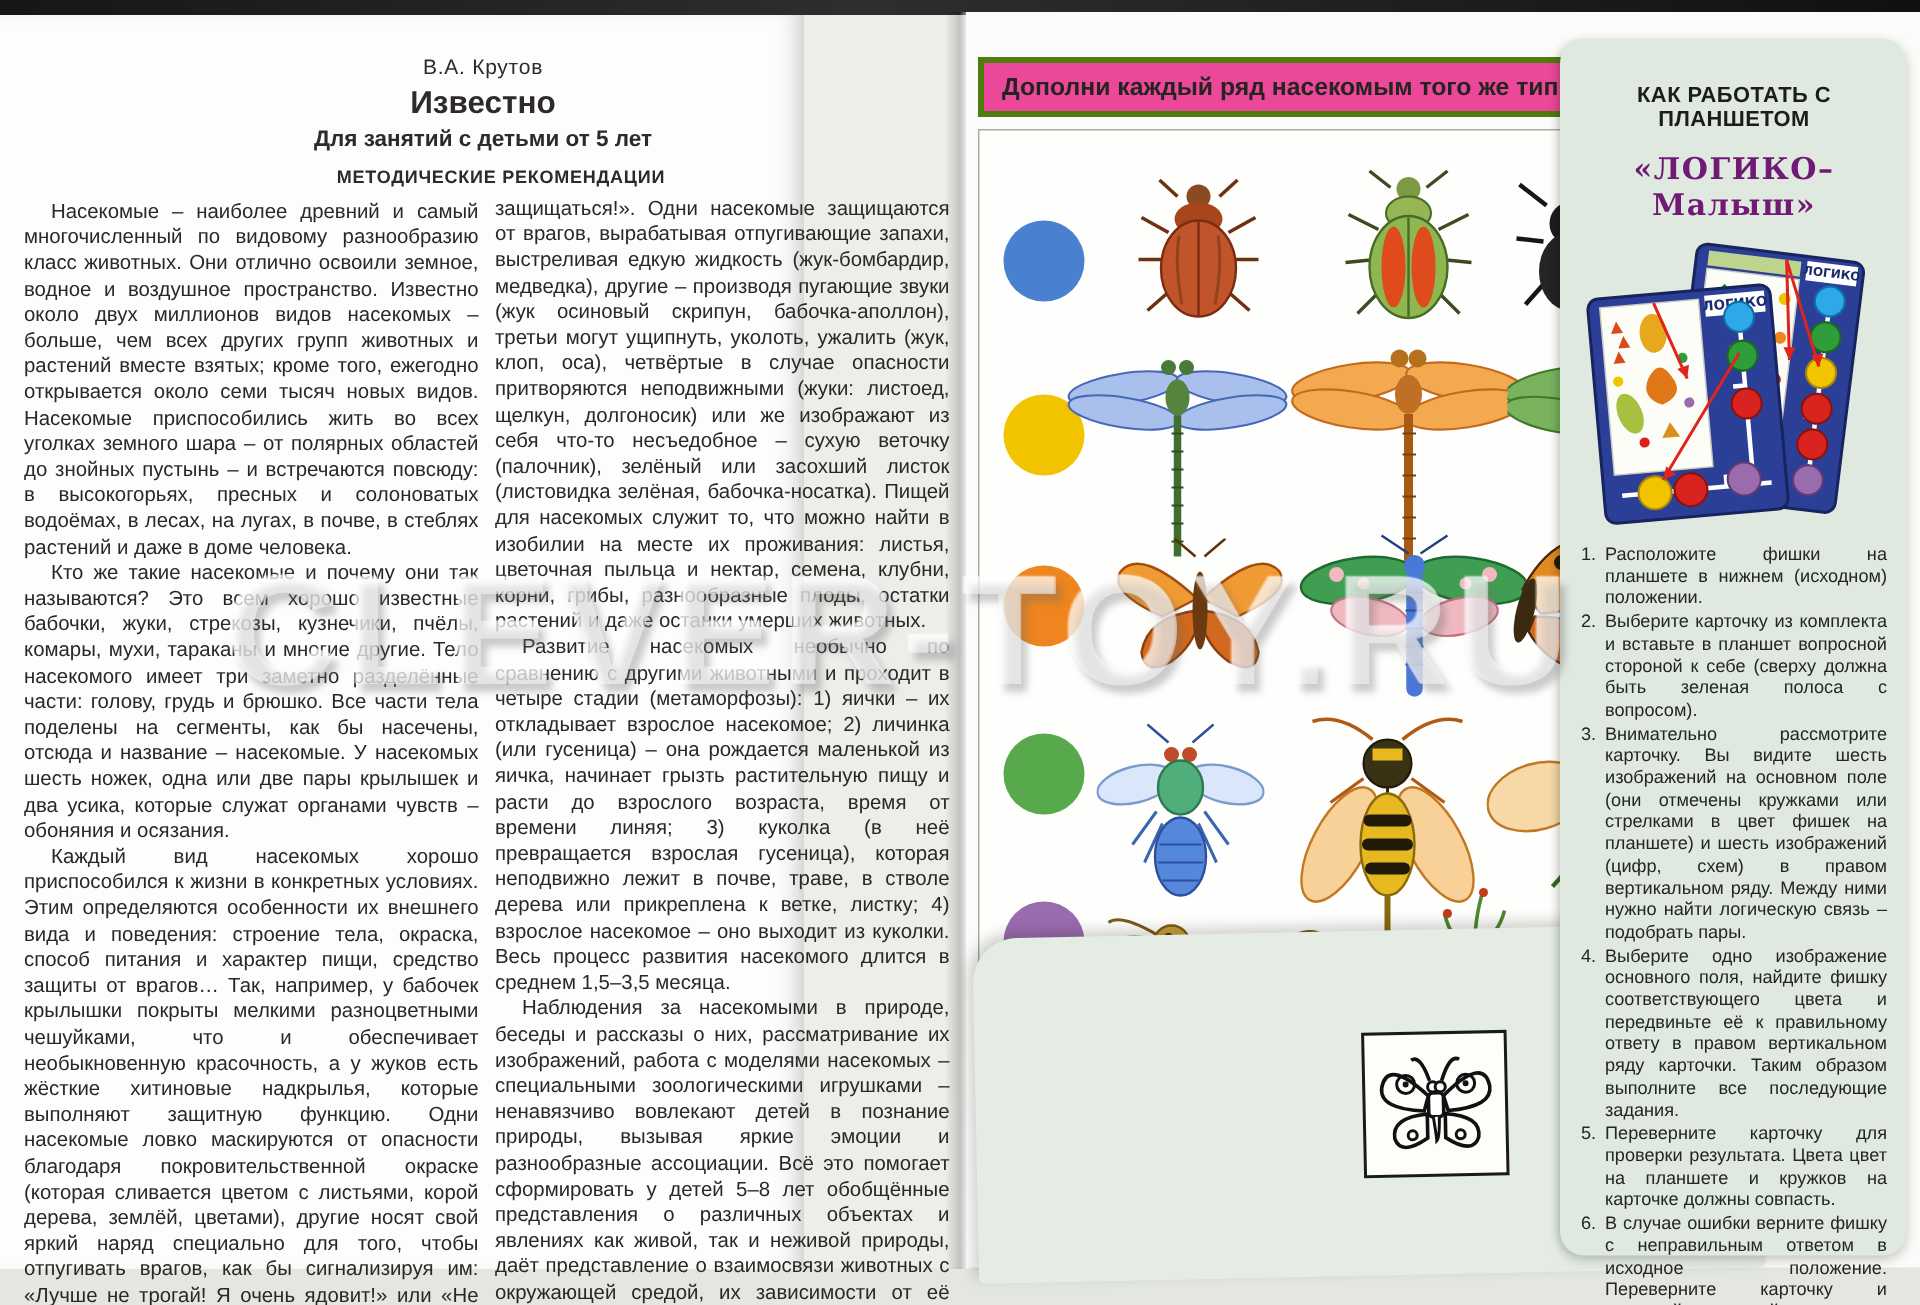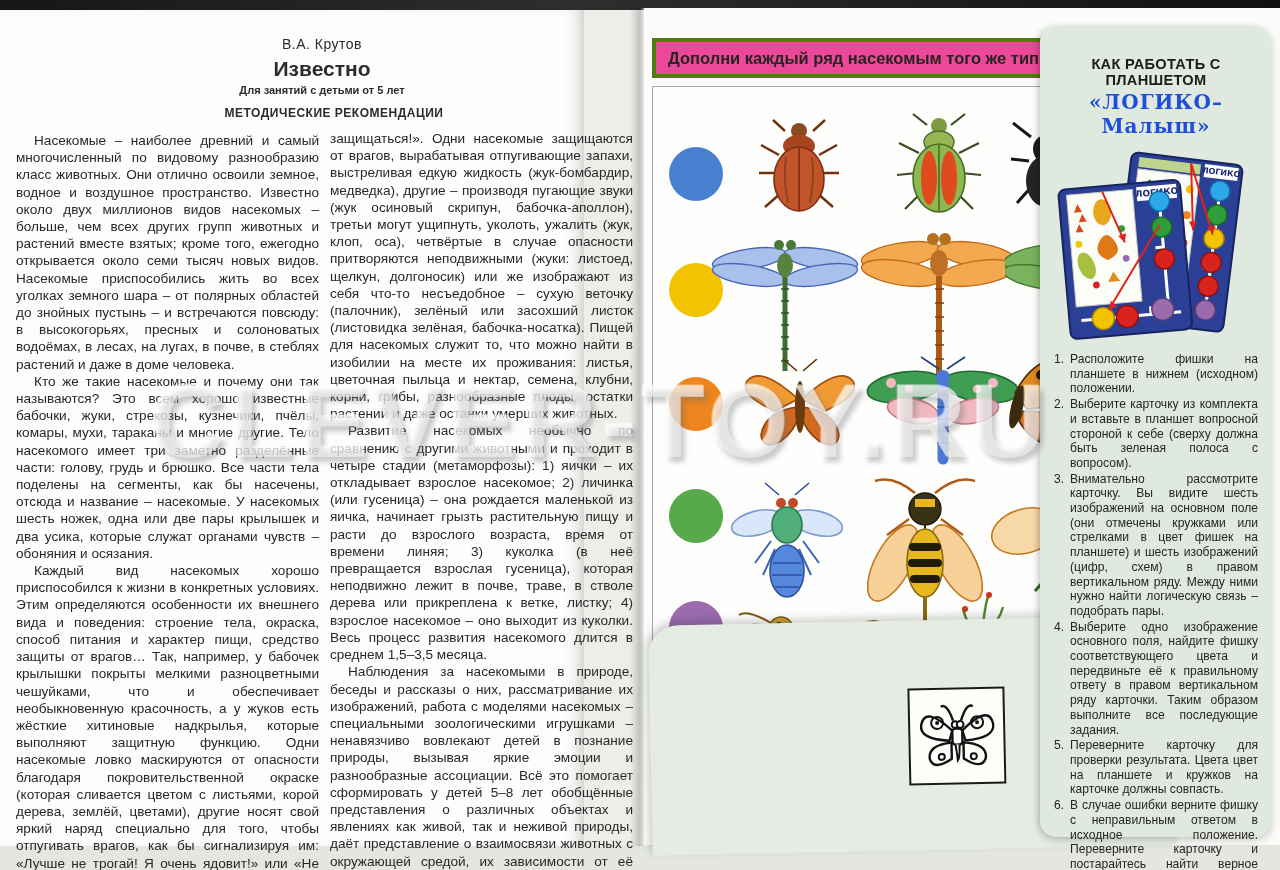--- a/index.html
+++ b/index.html
@@ -3,26 +3,26 @@
 <meta charset="utf-8">
 <style>
   html,body{margin:0;padding:0;}
   body{background:#f2f2ef;font-family:"Liberation Sans","DejaVu Sans",sans-serif;}
   .stage{position:relative;width:1280px;height:870px;overflow:hidden;background:#eceeea;}
   .top-strip{position:absolute;left:0;top:0;width:1280px;height:10px;
     background:linear-gradient(90deg,#161616,#2e2e2e 45%,#101010);}
   .bottom-strip{position:absolute;left:0;top:845px;width:1280px;height:25px;background:#e4e7e1;}
 
   
-  .left-page{position:absolute;left:0;top:10px;width:584px;height:836px;background:#fdfdfc;
+  .left-page{position:absolute;left:0;top:10px;width:536px;height:836px;background:#fdfdfc;
     box-shadow:inset -14px 0 18px -12px rgba(0,0,0,.25);}
   .head-block{position:absolute;left:0;top:26px;width:644px;text-align:center;color:#2e2a2a;}
   .author{font-size:14px;letter-spacing:.5px;}
   .doc-title{font-size:21px;font-weight:bold;margin-top:5px;}
-  .doc-subtitle{font-size:11px;font-weight:bold;margin-top:3px;}
+  .doc-subtitle{font-size:15px;font-weight:bold;margin-top:3px;}
   .doc-section{font-size:12px;font-weight:bold;margin-top:10px;letter-spacing:.5px;margin-left:24px;}
   .col{position:absolute;top:122px;width:303px;font-size:13.6px;line-height:17.2px;
     text-align:justify;color:#2b2727;}
   .col-1{left:16px;}
   .col-2{left:330px;top:120px;}
   .col p{margin:0;text-indent:18px;}
   .col p.cont{text-indent:0;}
 
   
   .right-spread{position:absolute;left:644px;top:8px;width:636px;height:837px;background:#fbfbfa;}
@@ -41,21 +41,21 @@
     box-shadow:-3px -4px 9px rgba(0,0,0,.18);}
   .stamp-box{position:absolute;left:258px;top:68px;width:97px;height:97px;background:#fdfdfa;
     border:2px solid #1a1a1a;box-sizing:border-box;display:flex;align-items:center;justify-content:center;}
 
   
   .howto-panel{position:absolute;left:1040px;top:26px;width:231px;height:811px;background:#e0e9df;
     border-radius:16px;box-shadow:0 3px 8px rgba(0,0,0,.2), -4px 0 8px -4px rgba(0,0,0,.18);
     box-sizing:border-box;padding:30px 13px 10px 14px;}
   .panel-title1{font-size:14.6px;font-weight:bold;color:#1c1c1c;text-align:center;letter-spacing:.3px;}
   .panel-title2{font-family:"DejaVu Serif","Liberation Serif",serif;font-size:20px;font-weight:bold;
-    color:#1d4ed8;text-align:center;margin-top:2px;letter-spacing:1px;}
+    color:#701a75;text-align:center;margin-top:12px;letter-spacing:1px;}
   .panel-illo{display:block;margin:8px auto 6px auto;}
   .steps{list-style:none;margin:2px 0 0 0;padding:0;}
   .steps li{display:flex;font-size:12.1px;line-height:14.7px;color:#262424;margin-bottom:1px;}
   .steps .num{width:16px;flex:none;font-weight:normal;}
   .steps .txt{flex:1;text-align:justify;}
 
   
   .watermark{position:absolute;left:150px;top:362px;width:1100px;z-index:50;pointer-events:none;
     font-size:104px;font-weight:bold;letter-spacing:5px;color:rgba(255,255,255,.48);
     text-shadow:4px 5px 5px rgba(110,110,110,.35), -1px -1px 1px rgba(255,255,255,.5);

